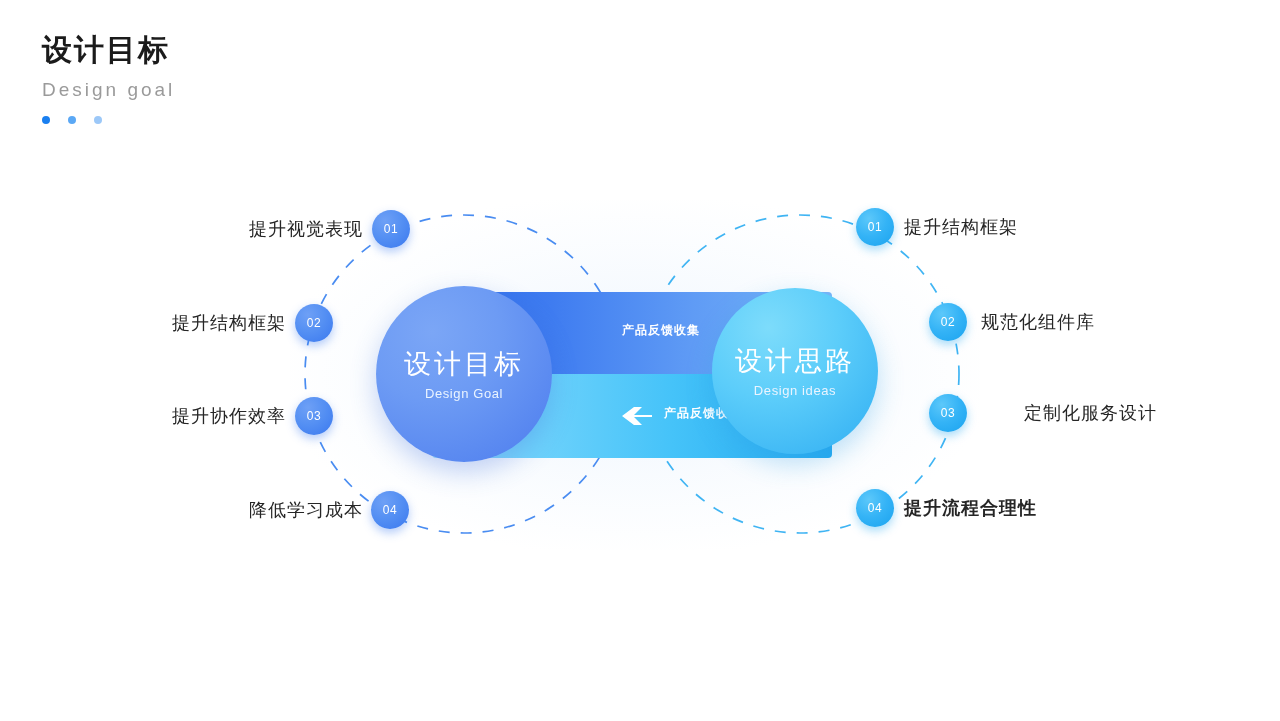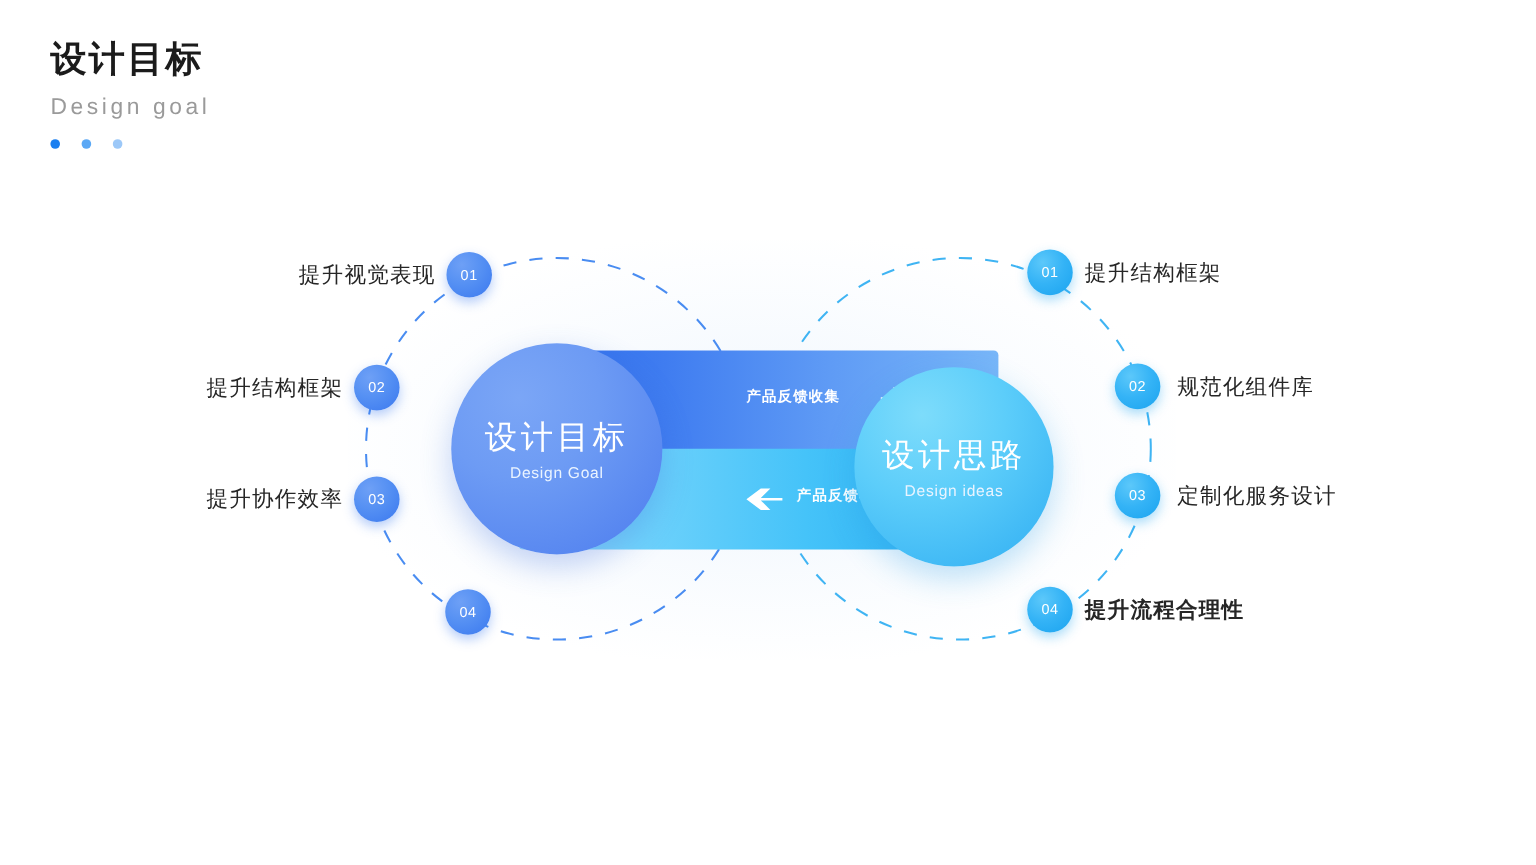--- a/index.html
+++ b/index.html
@@ -132,21 +132,21 @@
   }
   #circle-left {
     left: 0px;
     background: radial-gradient(circle at 32% 26%, #7ba6f6 0%, #6d9bf4 38%, #4c7cee 100%);
     box-shadow: 0 10px 26px rgba(60,110,220,0.30);
   }
   #circle-right {
     left: 336px;
     width: 166px;
     height: 166px;
-    top: 22px;
+    top: 4px;
     background: radial-gradient(circle at 34% 24%, #7ddcfb 0%, #5ccdfa 42%, #2fadf2 100%);
     box-shadow: 0 10px 26px rgba(45,160,230,0.30);
   }
   .circle-title {
     color: #ffffff;
     font-size: 27px;
     font-weight: 500;
     letter-spacing: 3px;
     line-height: 34px;
   }
@@ -253,24 +253,25 @@
   </div>
 
   <div class="badge left" style="left:372px; top:210px;">01</div>
   <div class="badge left" style="left:295px; top:304px;">02</div>
   <div class="badge left" style="left:295px; top:397px;">03</div>
   <div class="badge left" style="left:371px; top:491px;">04</div>
 
   <div class="side-label lft" style="left:0px; width:352px; top:217px;">提升视觉表现</div>
   <div class="side-label lft" style="left:0px; width:275px; top:311px;text-align:right;">提升结构框架</div>
   <div class="side-label lft" style="left:0px; width:275px; top:404px;">提升协作效率</div>
+  <div class="side-label lft" style="left:0px; width:352px; top:498px;">降低学习成本</div>
 
   <div class="badge right" style="left:856px; top:208px;">01</div>
   <div class="badge right" style="left:929px; top:303px;">02</div>
   <div class="badge right" style="left:929px; top:394px;">03</div>
   <div class="badge right" style="left:856px; top:489px;">04</div>
 
   <div class="side-label" style="left:904px; top:215px;">提升结构框架</div>
   <div class="side-label" style="left:981px; top:310px;">规范化组件库</div>
-  <div class="side-label" style="left:981px; top:401px;">定制化服务设计</div>
+  <div class="side-label" style="left:1024px; top:401px;">定制化服务设计</div>
   <div class="side-label" style="left:904px; top:496px;font-weight:bold;">提升流程合理性</div>
 
 </div>
 
 </body></html>

